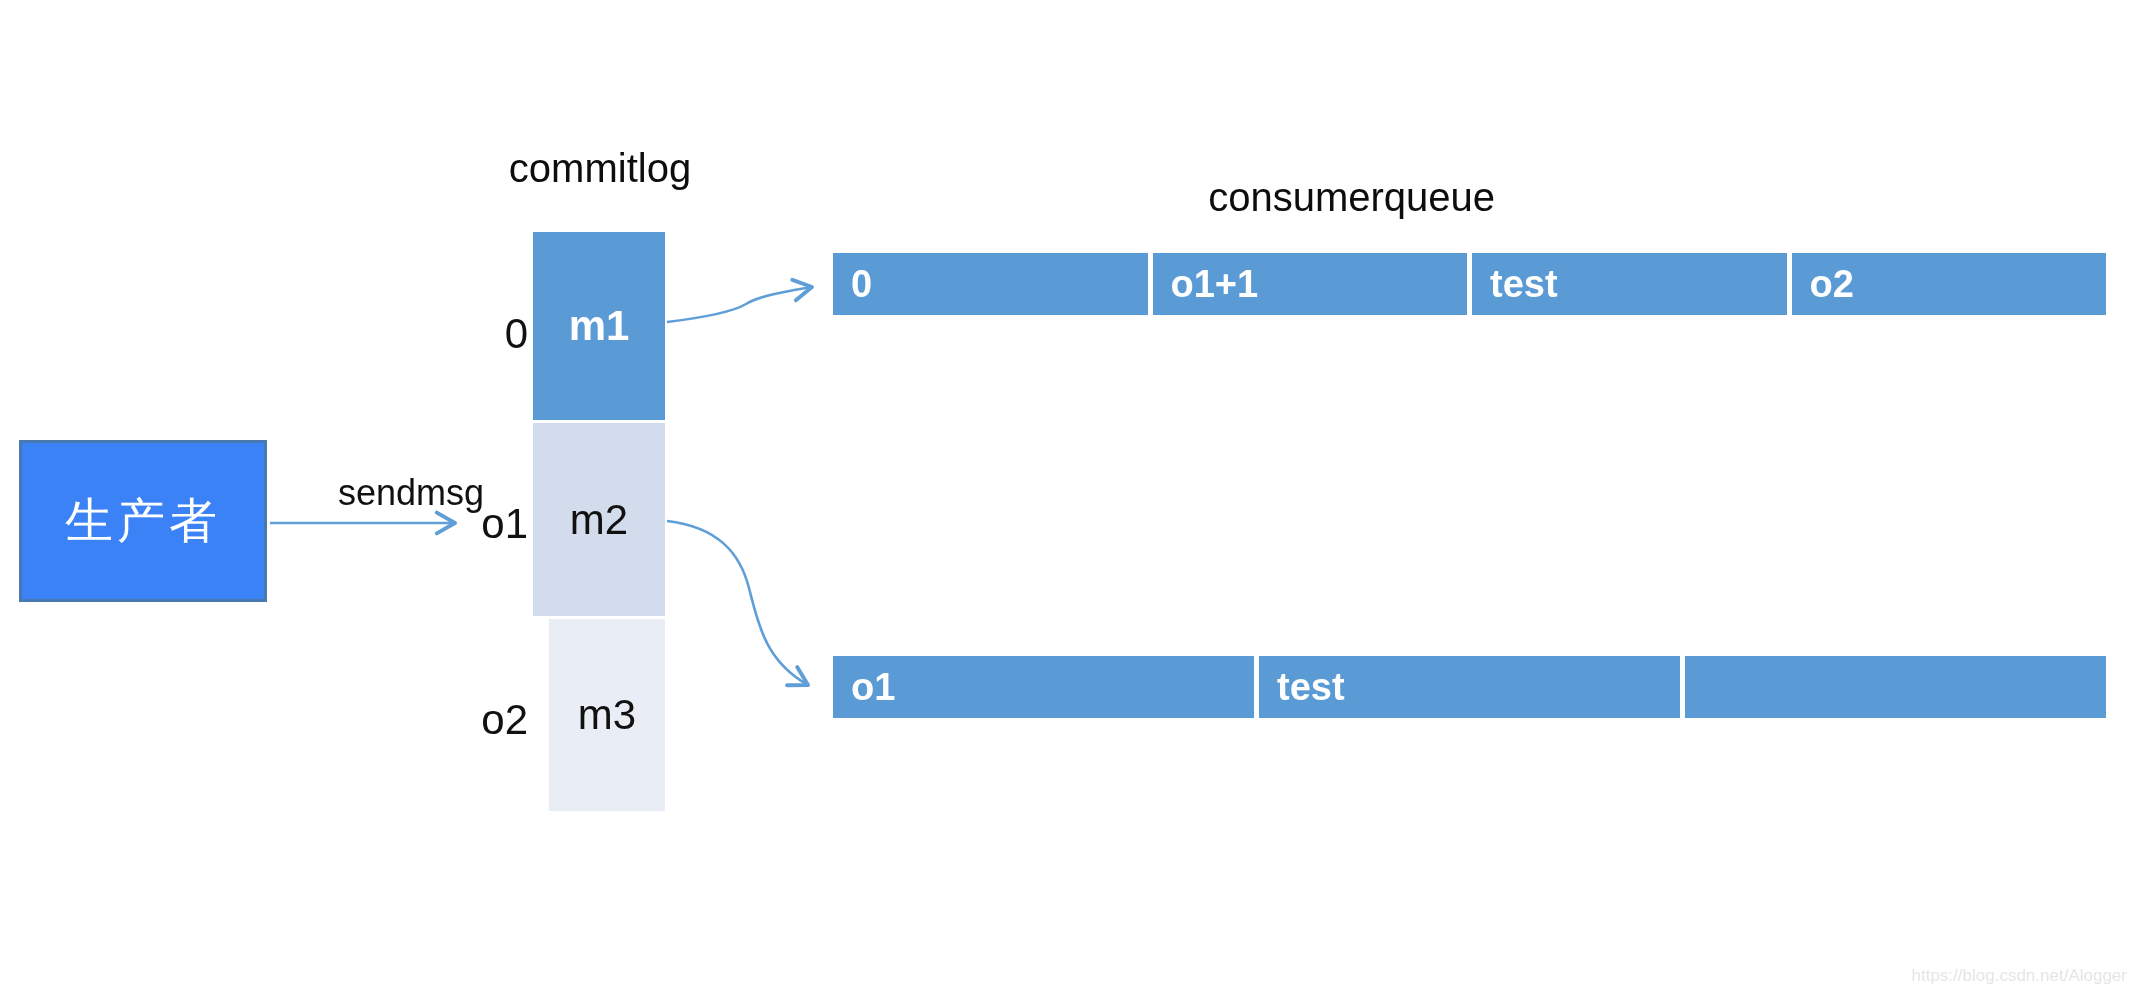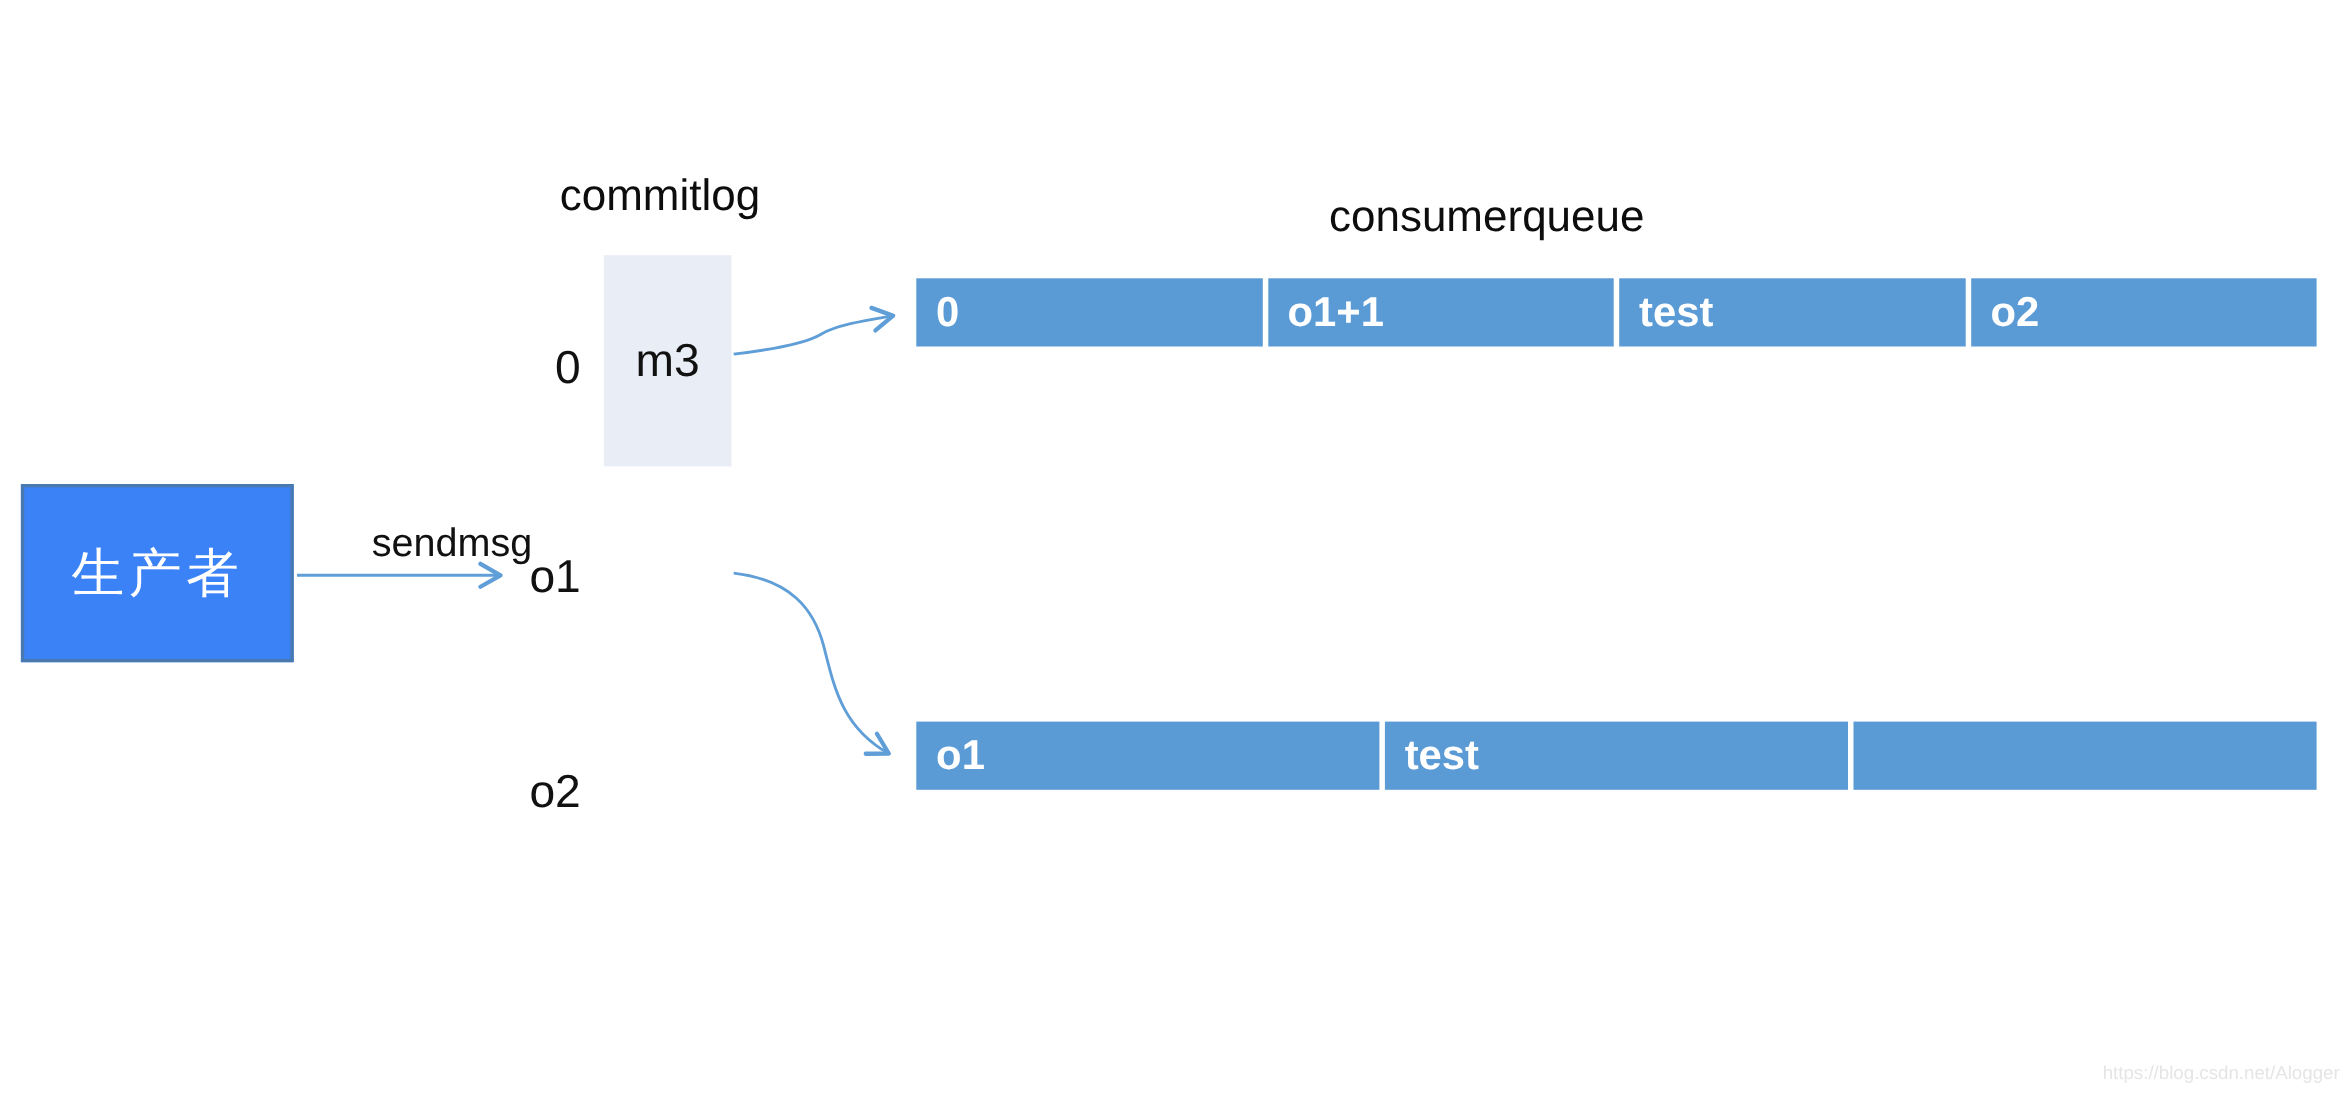--- a/index.html
+++ b/index.html
@@ -90,29 +90,31 @@
     <defs>
       <marker id="ah" viewBox="0 0 10 10" refX="8.5" refY="5" markerWidth="10" markerHeight="10" orient="auto" markerUnits="strokeWidth">
         <path d="M1.5,1 L8.5,5 L1.5,9" fill="none" stroke="#5f9ed7" stroke-width="1.5" stroke-linecap="round" stroke-linejoin="round"></path>
       </marker>
     </defs>
     <path d="M270,523 L455,523" stroke="#5f9ed7" stroke-width="2.6" fill="none" marker-end="url(#ah)"></path>
     <path d="M667,322 C700,318 731,313 746,304 C761,295 789,291 812,287" stroke="#5f9ed7" stroke-width="2.6" fill="none" marker-end="url(#ah)"></path>
     <path d="M667,521 C718,527 740,553 749,588 C758,623 765,661 808,685" stroke="#5f9ed7" stroke-width="2.6" fill="none" marker-end="url(#ah)"></path>
   </svg>
 
-  <div class="abs diagram-title" style="left:440px;top:156px;width:320px;">commitlog</div>
+  <div class="abs diagram-title" style="left:440px;top:146px;width:320px;">commitlog</div>
   <div class="abs diagram-title" style="left:1175px;top:175px;width:320px;text-align:right;">consumerqueue</div>
 
   <div class="abs producer-box">
     <span class="producer-label">生产者</span>
   </div>
   <div class="abs sendmsg-label">sendmsg</div>
 
   <div class="abs commitlog-col">
+    <div class="cl-seg seg-m1">m1</div>
+    <div class="cl-seg seg-m2">m2</div>
     <div class="cl-seg seg-m3">m3</div>
   </div>
   <div class="abs offset-label offset-0">0</div>
   <div class="abs offset-label offset-o1">o1</div>
   <div class="abs offset-label offset-o2">o2</div>
 
   <div class="abs cq-row row-1">
     <div class="cq-cell">0</div>
     <div class="cq-cell">o1+1</div>
     <div class="cq-cell">test</div>

